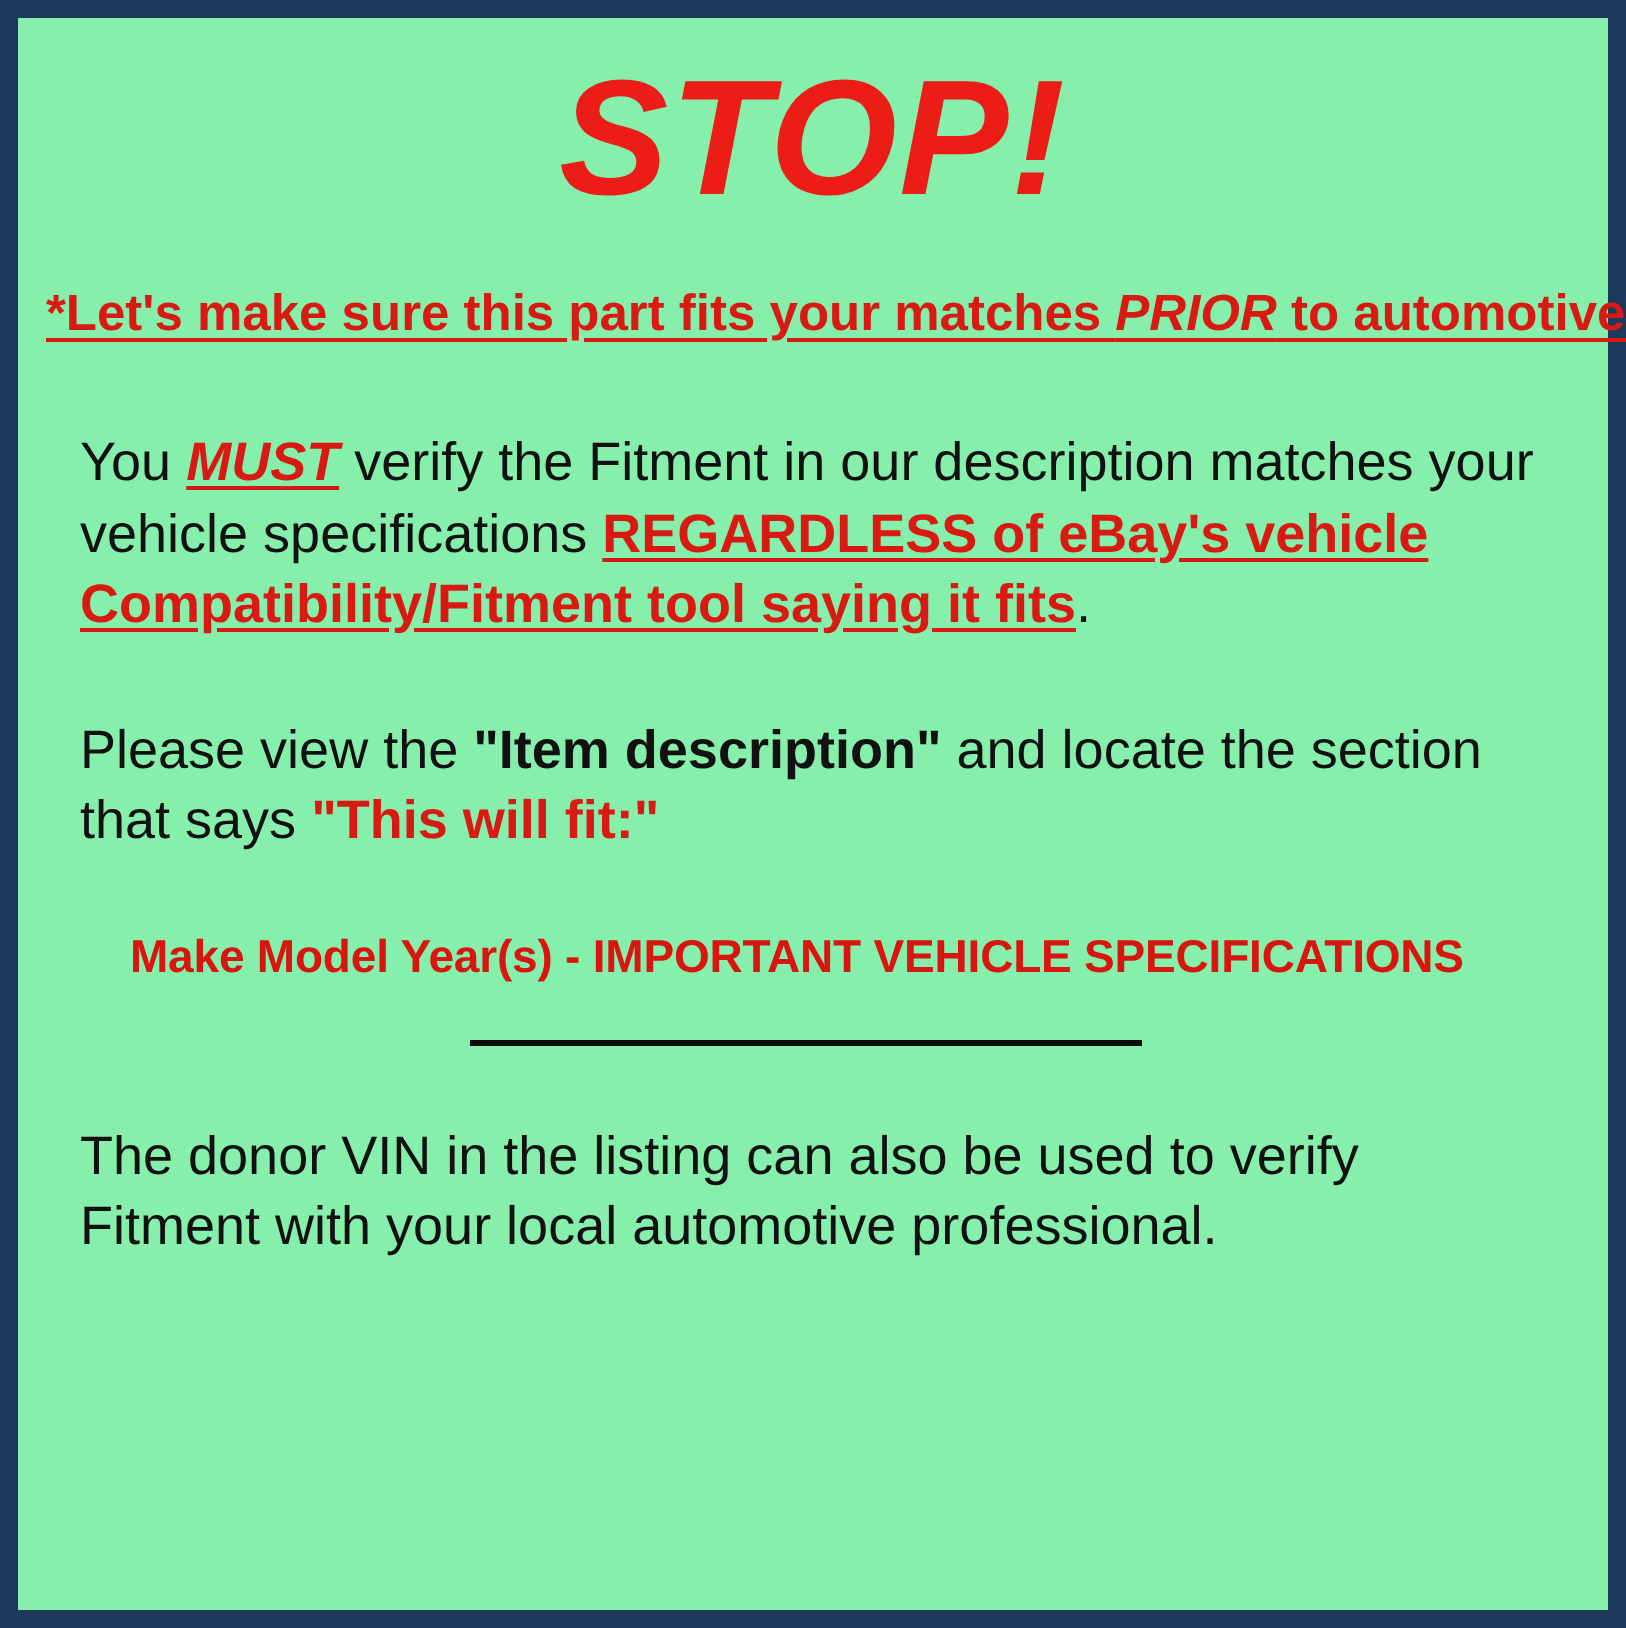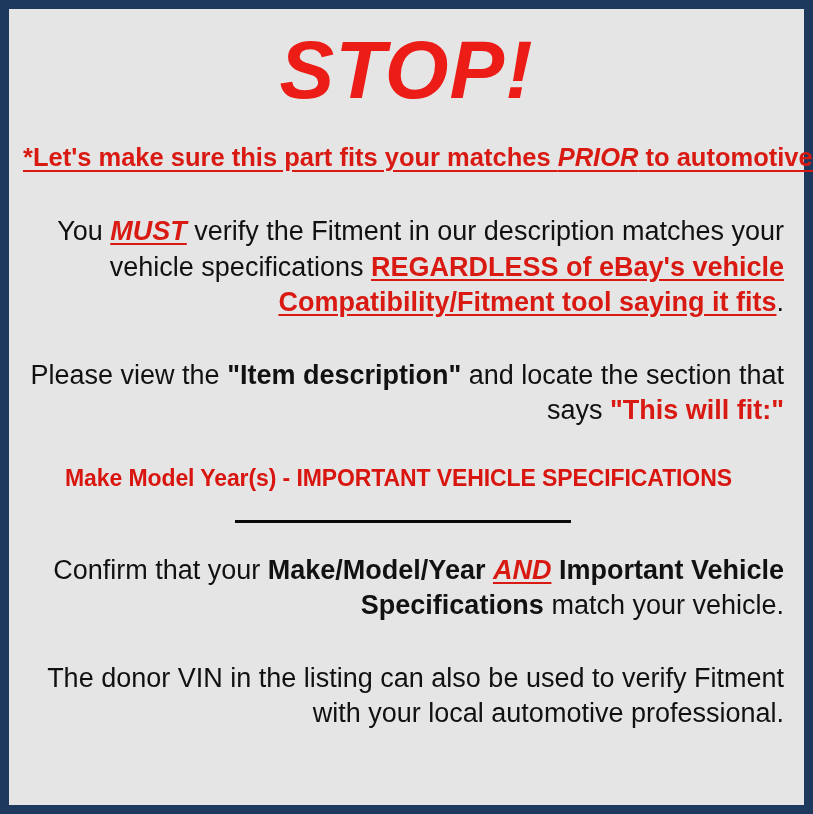--- a/index.html
+++ b/index.html
@@ -12,21 +12,21 @@
     height: 814px;
     overflow: hidden;
     font-family: "Liberation Sans", sans-serif;
   }
 
   .notice-frame {
     box-sizing: border-box;
     width: 813px;
     height: 814px;
     border: 9px solid #1d3a5e;
-    background: #e5e5e5;
+    background: #86efac;
     padding: 0;
     position: relative;
   }
 
   .notice-inner {
     box-sizing: border-box;
     width: 100%;
     height: 100%;
     padding: 4px 14px 0 14px;
     display: block;
@@ -53,25 +53,25 @@
     line-height: 1.15;
     text-decoration: underline;
     text-underline-offset: 4px;
     margin: 30px 0 0 0;
     white-space: nowrap;
   }
   .subtitle .ital { font-style: italic; }
 
   
   .para {
-    text-align: right;
+    text-align: left;
     color: #111111;
     font-size: 27px;
     line-height: 1.30;
-    margin: 0;
+    margin: 11px;
     padding: 0 6px;
   }
   .para-1 { margin-top: 42px; }
   .para-2 { margin-top: 38px; }
   .para-confirm { margin-top: 30px; }
   .para-vin { margin-top: 38px; }
 
   .hl-must {
     color: #d91a13;
     font-weight: bold;
@@ -158,20 +158,17 @@
     </p>
 
     <div class="example-block">
       <div class="example-spec">Make Model Year(s) - IMPORTANT VEHICLE SPECIFICATIONS</div>
     </div>
 
     <div class="divider-wrap">
       <div class="divider"></div>
     </div>
 
-    <p class="para para-confirm">
-      <span>Confirm that your </span><span class="bold-black">Make/Model/Year </span><span class="hl-and">AND</span><span class="bold-black"> Important Vehicle Specifications</span><span> match your vehicle.</span>
-    </p>
 
     <p class="para para-vin">The donor VIN in the listing can also be used to verify Fitment with your local automotive professional.</p>
 
   </div>
 </div>
 
 </body></html>

